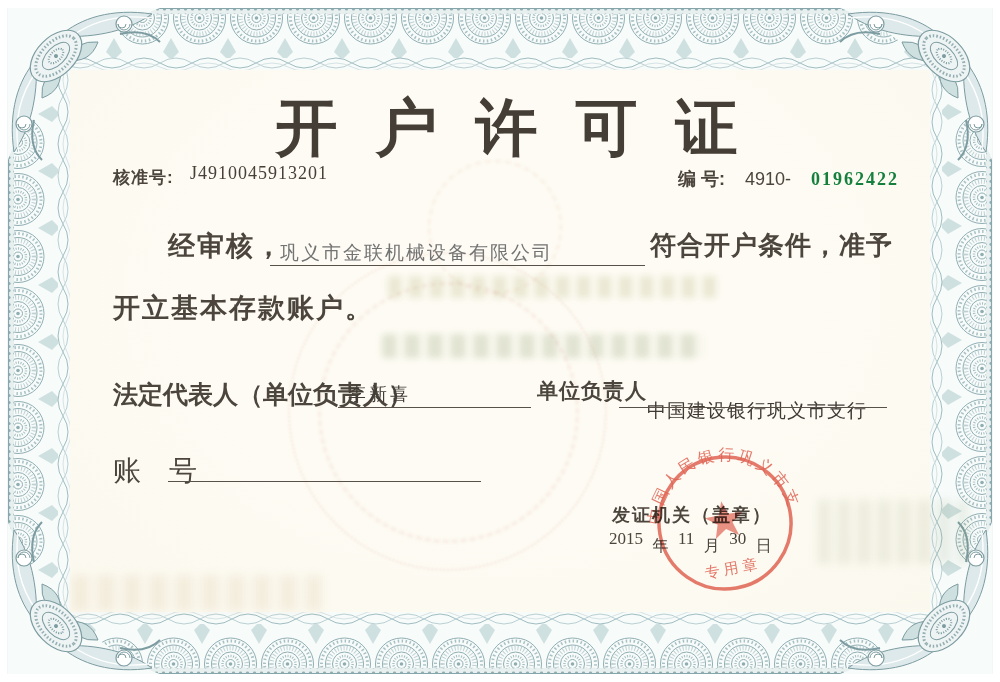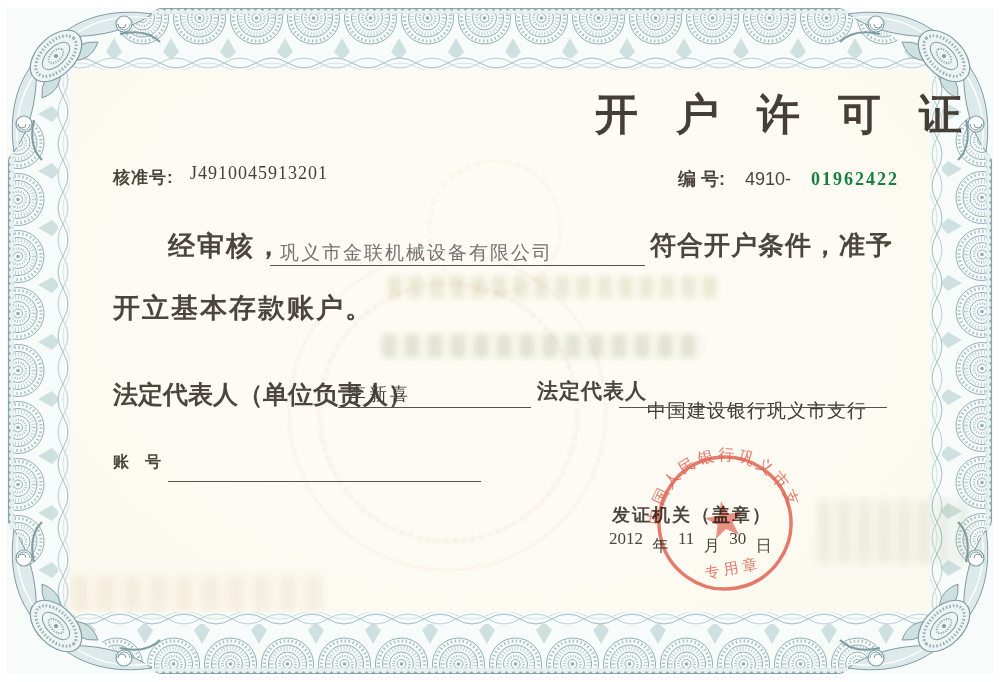--- a/index.html
+++ b/index.html
@@ -28,43 +28,43 @@
   .ghost2{left:382px;top:334px;width:322px;height:24px;
     background:repeating-linear-gradient(90deg, rgba(108,128,68,.19) 0 14px, rgba(108,128,68,.03) 14px 23px);}
   .ghost3{left:72px;top:575px;width:250px;height:36px;filter:blur(4px);
     background:repeating-linear-gradient(90deg, rgba(188,158,92,.12) 0 16px, rgba(188,158,92,.02) 16px 26px);}
   .ghost4{left:818px;top:500px;width:150px;height:64px;filter:blur(4px);
     background:repeating-linear-gradient(90deg, rgba(122,140,82,.12) 0 12px, rgba(122,140,82,.02) 12px 20px);}
 
   
   .txt{position:absolute;color:#4c453d;white-space:nowrap;}
   .title{
-    left:0;right:0;top:86px;text-align:right;
+    left:0;right:0;top:86px;text-align:center;
     font-family:"Liberation Serif",serif;font-weight:700;
-    font-size:43px;letter-spacing:38px;padding-left:51px;color:#453e37;
+    font-size:62px;letter-spacing:38px;padding-left:51px;color:#453e37;
   }
   .lbl{font-weight:700;}
   .serif{font-family:"Liberation Serif",serif;}
   .uline{position:absolute;border-top:1.5px solid #57514a;height:0;}
 
   .approval-label{left:113px;top:166px;font-size:17px;letter-spacing:1px;}
   .approval-value{left:190px;top:163px;font-size:18px;letter-spacing:1px;color:#474039;}
   .serial-row{left:678px;top:167px;font-size:18px;display:flex;gap:20px;align-items:baseline;}
   .serial-number{font-family:"Liberation Serif",serif;letter-spacing:2px;font-weight:700;}
 
   .intro{left:168px;top:228px;font-size:27px;font-weight:700;letter-spacing:2px;}
   .company{left:280px;top:240px;font-size:19px;letter-spacing:2px;color:#737373;}
   .clause{left:650px;top:228px;font-size:26px;font-weight:700;letter-spacing:1px;text-align:center;}
   .line2{left:113px;top:290px;font-size:27px;font-weight:700;letter-spacing:2px;}
 
   .rep-label{left:113px;top:378px;font-size:25px;font-weight:700;}
   .rep-value{left:348px;top:382px;font-size:18px;letter-spacing:3px;color:#3f3a34;}
   .bank-label{left:537px;top:377px;font-size:21px;font-weight:700;letter-spacing:1px;}
   .bank-value{left:627px;top:398px;font-size:19px;letter-spacing:1px;color:#3f3a34;margin-left:20px;}
-  .acct-label{left:113px;top:452px;font-size:16px;font-weight:700;}
+  .acct-label{left:113px;top:452px;font-size:28px;font-weight:400;}
   .acct-value{left:175px;top:452px;font-size:19px;letter-spacing:1.5px;color:#3f3a34;}
 
   .issuer{left:612px;top:503px;font-size:18px;font-weight:700;letter-spacing:2px;}
   .date-row{left:606px;top:534px;font-size:16px;}
   .d-num{font-family:"Liberation Serif",serif;font-size:17px;position:relative;top:-5px;margin:0 3px;}
   .d-unit{position:relative;top:2px;margin:0 2px;}
 
   .stamp{
     position:absolute;left:630px;top:428px;width:190px;height:190px;
     transform:rotate(-10deg);mix-blend-mode:multiply;opacity:.92;
@@ -210,31 +210,31 @@
   <div class="txt intro">经审核，</div>
   <div class="txt company serif">巩义市金联机械设备有限公司</div>
   <div class="uline" style="left:270px;top:265px;width:375px;"></div>
   <div class="txt clause">符合开户条件，准予</div>
   <div class="txt line2">开立基本存款账户。</div>
 
   <div class="txt rep-label">法定代表人（单位负责人）</div>
   <div class="txt rep-value serif">李新喜</div>
   <div class="uline" style="left:338px;top:407px;width:193px;"></div>
 
-  <div class="txt bank-label">法定代表人</div>
+  <div class="txt bank-label">单位负责人</div>
   <div class="txt bank-value serif">中国建设银行巩义市支行</div>
   <div class="uline" style="left:619px;top:407px;width:268px;"></div>
 
   <div class="txt acct-label">账　号</div>
   <div class="uline" style="left:168px;top:481px;width:313px;"></div>
 
   <div class="txt issuer">发证机关（盖章）</div>
 
   <div class="txt date-row">
-    <span class="d-num">2012</span>
+    <span class="d-num">2015</span>
     <span class="d-unit">年</span>
     <span class="d-num">11</span>
     <span class="d-unit">月</span>
     <span class="d-num">30</span>
     <span class="d-unit">日</span>
   </div>
 
   <svg class="stamp" viewBox="0 0 190 190" xmlns="http://www.w3.org/2000/svg">
     <defs>
       <path id="stampArc" d="M 29 98 A 66 66 0 1 1 161 98" fill="none"></path>

